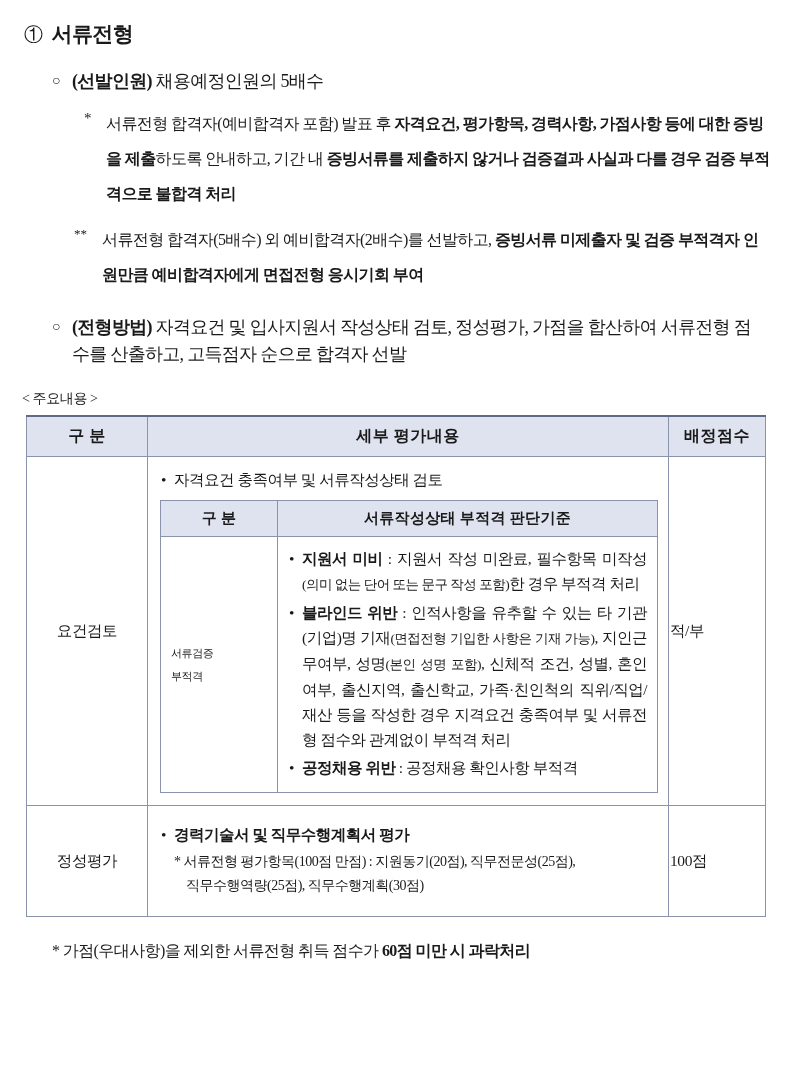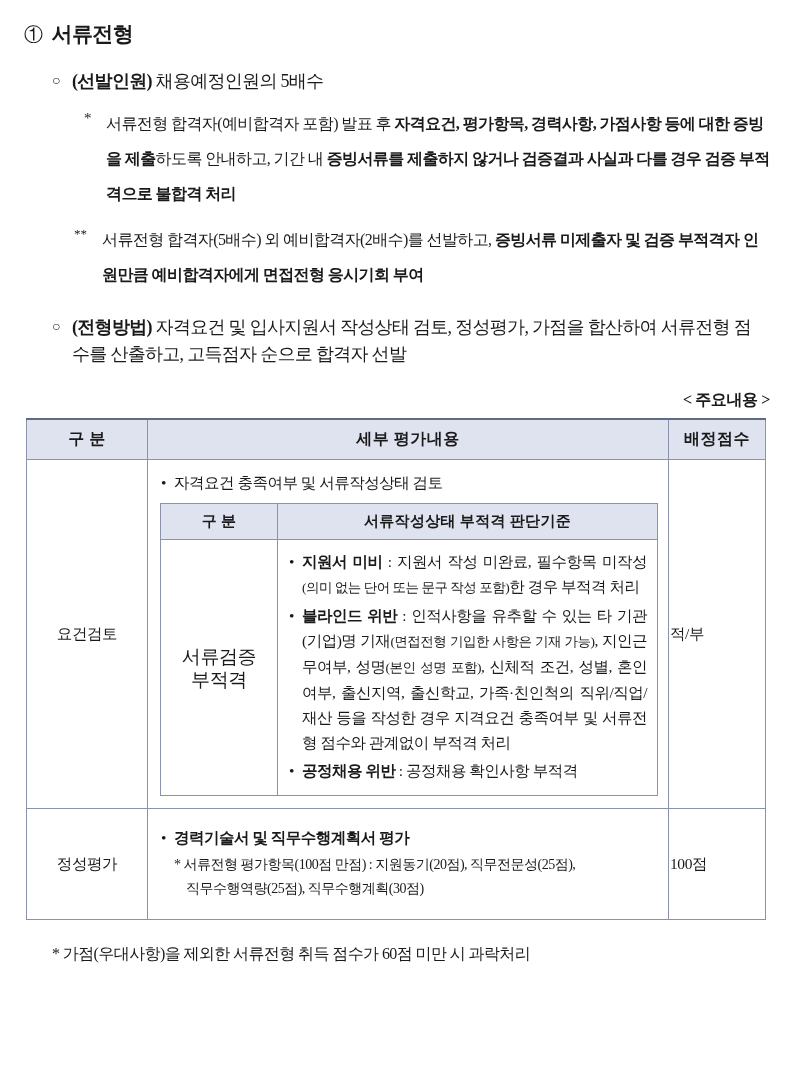--- a/index.html
+++ b/index.html
@@ -86,23 +86,23 @@
   }
   .lvl2 .body b {
     font-weight: bold;
   }
   .small {
     font-size: 13.5px;
   }
 
   
   .table-caption {
-    text-align: right;
-    font-size: 16px;
-    font-weight: bold;
+    text-align: left;
+    font-size: 14px;
+    font-weight: normal;
     letter-spacing: -0.4px;
     margin: 22px 0 7px 0;
   }
 
   
   table.main {
     width: 740px;
     margin: 0 auto;
     border-collapse: collapse;
     table-layout: fixed;
@@ -169,37 +169,37 @@
     text-align: center;
     letter-spacing: 0.3px;
   }
   table.inner td {
     border: 1px solid #8a93ab;
     vertical-align: middle;
     padding: 9px 10px 9px 10px;
   }
   .inner-left {
     width: 108px;
-    text-align: center;
-    font-size: 19px;
+    text-align: left;
+    font-size: 11px;
     line-height: 23px;
     letter-spacing: -0.4px;
   }
   .justified {
     text-align: justify;
     text-justify: inter-character;
   }
 
   
   .footnote {
     margin: 24px 0 0 30px;
     font-size: 16px;
     letter-spacing: -0.6px;
   }
-  .footnote b { font-weight: normal; }
+  .footnote b { font-weight: bold; }
 
   
   .eval-title { font-size: 15.5px; line-height: 26px; }
   .sub-note {
     font-size: 14px;
     line-height: 24px;
     letter-spacing: -0.5px;
     padding-left: 14px;
     margin-top: 1px;
   }

